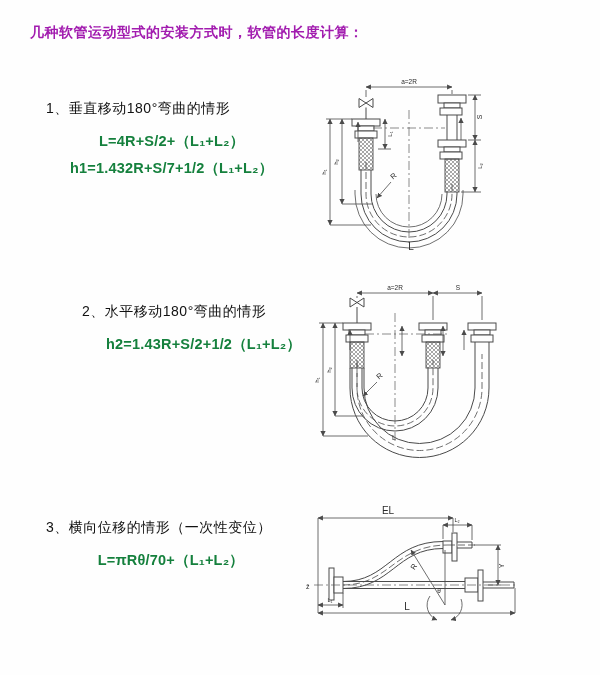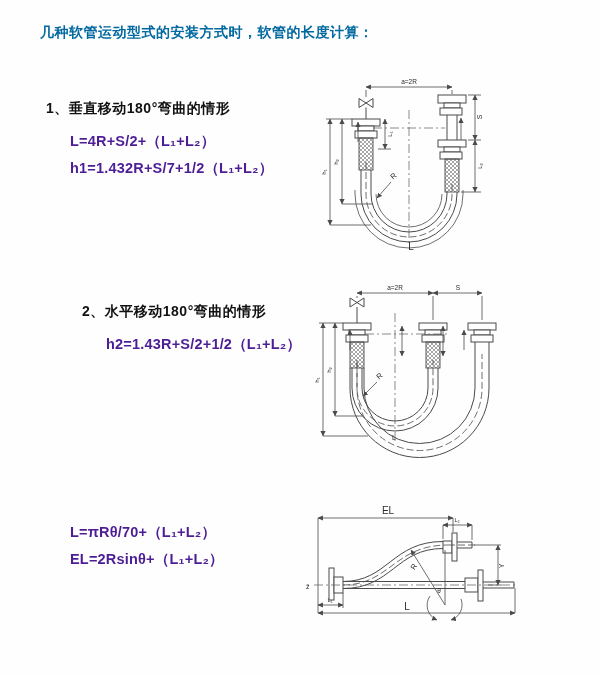--- a/index.html
+++ b/index.html
@@ -6,32 +6,32 @@
   body{
     width:600px;height:675px;
     background:#fdfdfd;
     font-family:"Liberation Sans","DejaVu Sans",sans-serif;
     color:#141414;
     position:relative;
     overflow:hidden;
   }
   .page{position:absolute;inset:0;background:#fefefe;}
   .title{
-    position:absolute;left:40px;top:24px;
-    font-size:14px;font-weight:bold;letter-spacing:.5px;color:#0369a1;
+    position:absolute;left:30px;top:24px;
+    font-size:14px;font-weight:bold;letter-spacing:.5px;color:#a21caf;
     white-space:nowrap;
   }
   .sec{position:absolute;}
   .sec-heading{
-    font-size:14px;font-weight:bold;color:#111;
+    font-size:14px;font-weight:normal;color:#111;
     letter-spacing:.5px;margin:0 0 10px 0;white-space:nowrap;
   }
   .formula{
-    font-size:14.5px;font-weight:bold;color:#4c1d95;
-    line-height:27px;margin-left:24px;letter-spacing:.2px;white-space:nowrap;
+    font-size:14.5px;font-weight:bold;color:#15803d;
+    line-height:27px;margin-left:24px;letter-spacing:.2px;white-space:nowrap;text-align:center;
   }
   svg.diagram{position:absolute;overflow:visible;}
   svg.diagram text{
     font-family:"Liberation Sans","DejaVu Sans",sans-serif;
     fill:#2b2b2b;stroke:none;
   }
   .dline{stroke:#4a4a4a;stroke-width:1;fill:none;}
   .dthin{stroke:#4a4a4a;stroke-width:.8;fill:none;}
   .ddash{stroke:#5a5a5a;stroke-width:.7;fill:none;stroke-dasharray:9 3 2 3;}
   .hdash{stroke:#4a4a4a;stroke-width:.8;fill:none;stroke-dasharray:7 3;}
@@ -184,22 +184,22 @@
     <line class="dthin" x1="25" y1="138" x2="53" y2="138"></line>
     <text transform="rotate(-90 21 92)" x="21" y="92" font-size="6" text-anchor="middle">h₂</text>
 
     <line class="dthin" x1="67" y1="104" x2="53" y2="118" marker-end="url(#arr)"></line>
     <text transform="rotate(-40 71 100)" x="71" y="100" font-size="7.5" text-anchor="middle">R</text>
 
     <text x="84" y="162" font-size="7" text-anchor="middle">L</text>
   </svg>
 
   <section class="sec" style="left:46px;top:519px;">
+    <div class="sec-heading">3、横向位移的情形（一次性变位）</div>
     <div class="formula">L=πRθ/70+（L₁+L₂）</div>
-    <div class="formula">EL=2Rsinθ+（L₁+L₂）</div>
   </section>
 
   <svg class="diagram" style="left:300px;top:500px;" width="300" height="160" viewBox="0 0 300 160">
 
     <line class="dthin" x1="18" y1="18" x2="153" y2="18" marker-start="url(#arr)" marker-end="url(#arr)"></line>
     <text x="88" y="14" font-size="10" text-anchor="middle">EL</text>
     <line class="dthin" x1="18" y1="18" x2="18" y2="113"></line>
     <line class="dthin" x1="153" y1="18" x2="153" y2="32"></line>
 
     <line class="dthin" x1="143" y1="25" x2="172" y2="25" marker-start="url(#arr)" marker-end="url(#arr)"></line>

